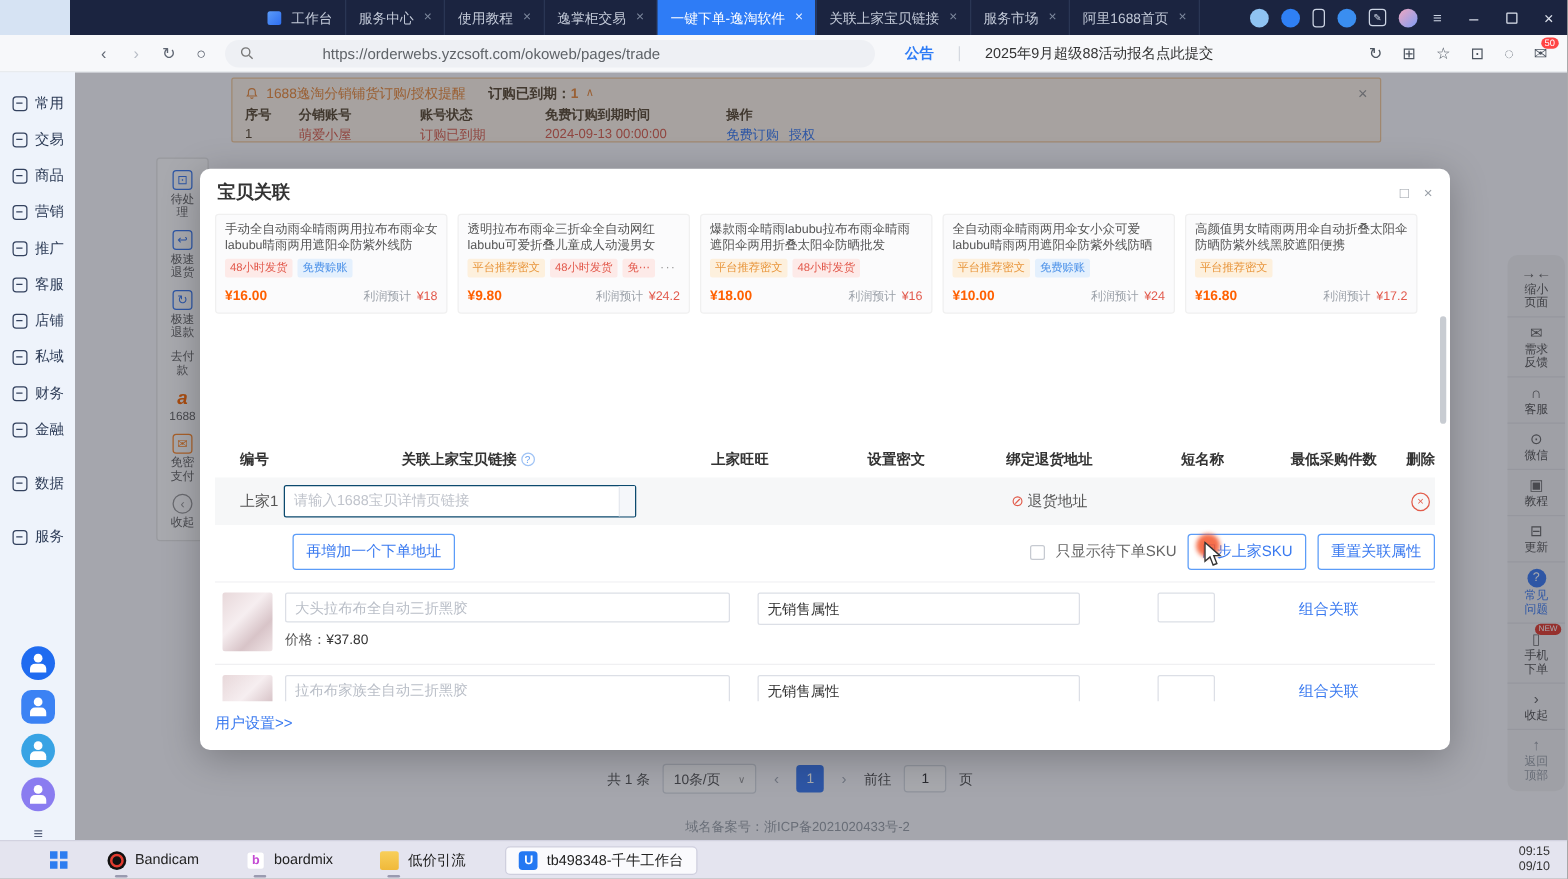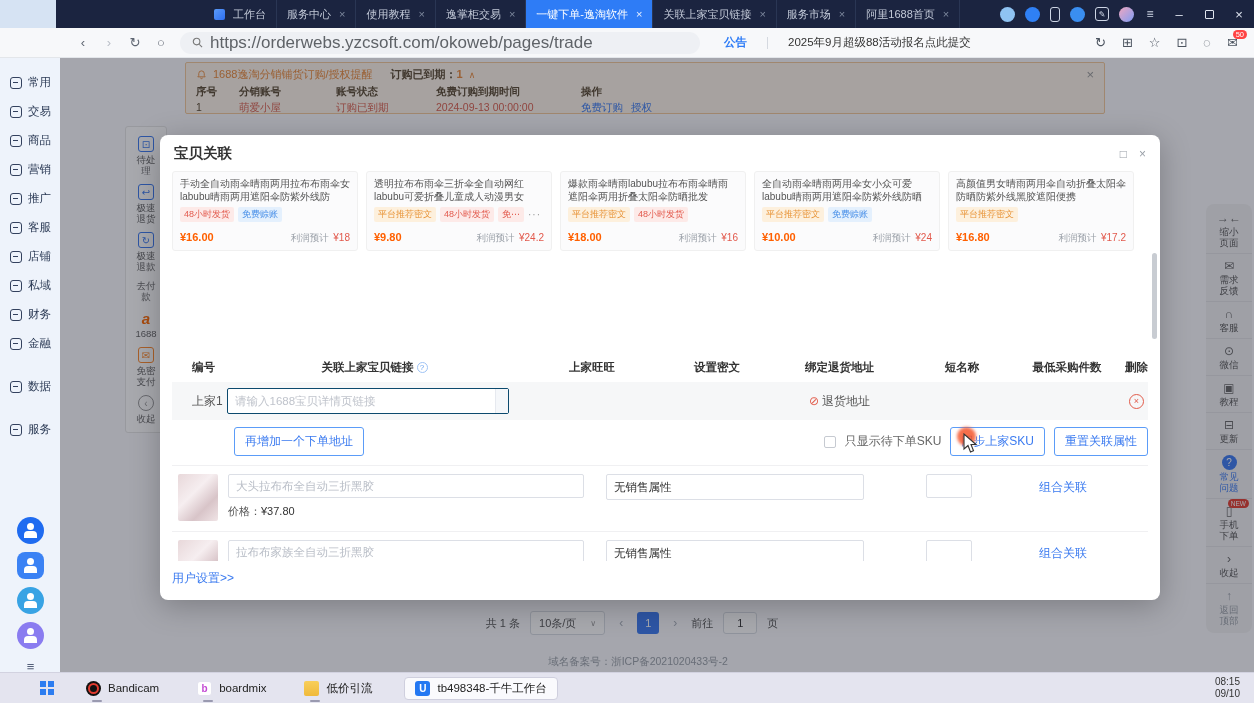--- a/index.html
+++ b/index.html
@@ -28,21 +28,21 @@
   .tbi.avatar { background:linear-gradient(135deg,#f0a7c0,#7f9df5); }
   .tbi.menu { background:transparent; color:#cdd5e4; font-size:12px; width:12px; }
   .win-controls { display:flex; align-items:center; gap:0; }
   .wc { width:30px; height:28px; display:flex; align-items:center; justify-content:center; color:#dfe4ee; font-size:13px; }
   .wc .maxbox { width:9px; height:9px; border:1.2px solid #dfe4ee; border-radius:1px; }
   
   .navbar { position:absolute; left:0; top:28px; width:1254px; height:30px; background:#f7f8fa; border-bottom:1px solid #e3e6ea; display:flex; align-items:center; }
   .nav-btn { color:#5f6672; font-size:13px; width:26px; text-align:center; }
   .nav-btn.fwd { color:#b9bec7; }
   .url-pill { margin-left:6px; width:520px; height:22px; background:#eef0f4; border-radius:12px; display:flex; align-items:center; gap:7px; padding:0 12px; }
-  .url-text { font-size:17px; color:#5f6368; }
+  .url-text { font-size:12px; color:#5f6368;margin-left:48px; }
   .annc { display:flex; align-items:center; gap:20px; margin-left:24px; }
   .annc-badge { color:#2e7cf6; font-size:11.5px; font-weight:bold; }
   .annc-sep { width:1px; height:12px; background:#d5d9e0; }
   .annc-text { font-size:11.5px; color:#333; }
   .nav-icons { margin-left:auto; display:flex; align-items:center; gap:16px; padding-right:16px; }
   .nav-ico { font-size:13px; color:#4d5560; position:relative; }
   .nav-badge { position:absolute; top:-5px; right:-9px; background:#f44; color:#fff; font-size:7.5px; border-radius:7px; padding:0 3px; line-height:9px; }
   
   .workspace { position:absolute; left:0; top:58px; width:1254px; height:614px; background:#e9eef6; }
   .sidebar { position:absolute; left:0; top:0; width:60px; height:614px; background:#eef3fb; z-index:30; }
@@ -674,18 +674,18 @@
         <span class="ti folder"></span>
         <span>低价引流</span>
       </div>
 
       <div class="task-app active">
         <span class="ti qianniu">U</span>
         <span>tb498348-千牛工作台</span>
       </div>
 
     <div class="clock">
-      <div>08:15</div>
+      <div>09:15</div>
       <div>09/10</div>
     </div>
   </div>
 
 </div>
 
 </body></html>

